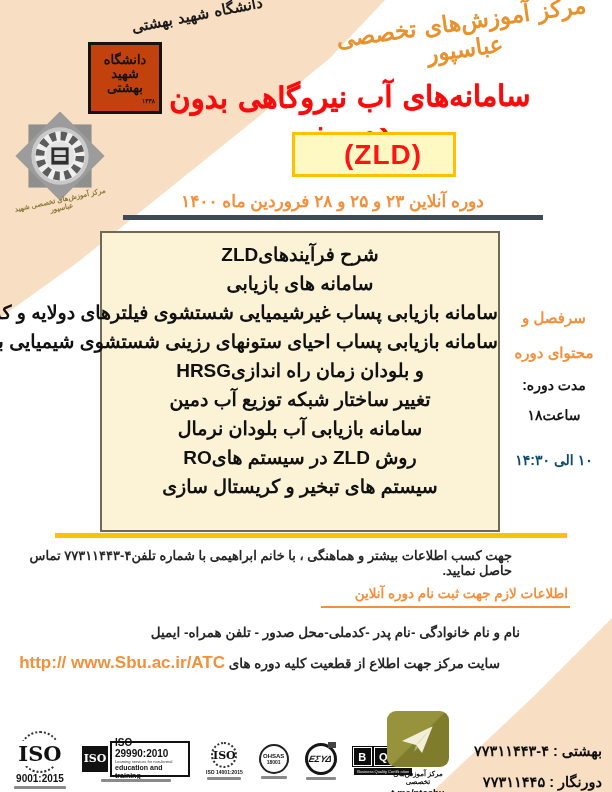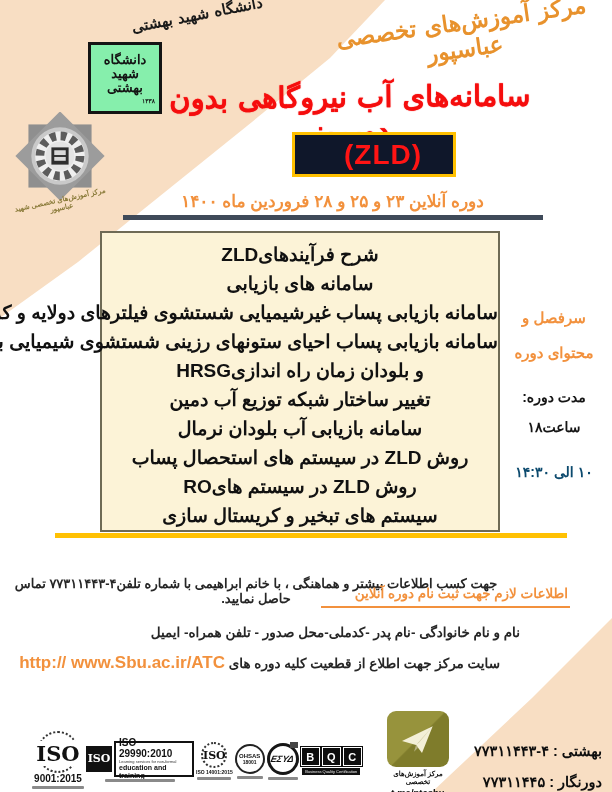--- a/index.html
+++ b/index.html
@@ -27,42 +27,42 @@
     direction:rtl;font-family:"DejaVu Serif",serif;
   }
   .university-name{
     position:absolute;left:112px;top:6px;width:170px;
     transform:rotate(-11deg);
     color:#1a1a1a;font-weight:bold;font-size:15px;text-align:center;direction:rtl;
     font-family:"DejaVu Serif",serif;
   }
   .stamp{
     position:absolute;left:88px;top:42px;width:74px;height:72px;
-    background:#86efac;border:3px solid #141414;box-sizing:border-box;
+    background:#c2410c;border:3px solid #141414;box-sizing:border-box;
     display:flex;flex-direction:column;align-items:center;justify-content:center;
     direction:rtl;
   }
   .stamp .ln{font-weight:900;font-size:13px;line-height:14px;color:#141414;
     font-family:"DejaVu Serif",serif;}
   .stamp .yr{font-size:6px;font-weight:bold;color:#141414;align-self:flex-start;margin:2px 4px 0 0;}
   .rosette{position:absolute;left:12px;top:112px;width:96px;height:88px;}
   .rosette-caption{
     position:absolute;left:6px;top:196px;width:110px;
     transform:rotate(-12deg);
     color:#8a7b3a;font-size:7px;font-weight:bold;text-align:center;direction:rtl;
   }
   .main-title{
     position:absolute;left:150px;top:80px;width:400px;
     color:#f50d0d;font-weight:900;font-size:29px;text-align:center;direction:rtl;
     font-family:"DejaVu Serif",serif;transform:rotate(-0.5deg);
     text-shadow:0 0 1px #f50d0d;
   }
   .zld-box{
     position:absolute;left:292px;top:132px;width:164px;height:45px;
-    background:#0f172a;border:3px solid #ffc000;box-sizing:border-box;
+    background:#fef9c3;border:3px solid #ffc000;box-sizing:border-box;
     display:flex;align-items:center;justify-content:center;
   }
   .zld-box span{color:#ff1414;font-weight:900;font-size:28px;letter-spacing:1px;
     margin-left:18px;}
   .date-line{
     position:absolute;left:60px;top:191px;width:545px;
     color:#f2913d;font-weight:900;font-size:17px;text-align:center;direction:rtl;
   }
   .navy-rule{position:absolute;left:123px;top:215px;width:420px;height:5px;background:#3f4a59;}
   
@@ -73,44 +73,44 @@
   }
   .course-box .topic{
     text-align:center;font-size:19px;font-weight:bold;color:#111;
     line-height:29px;white-space:nowrap;
   }
   
   .side-col{position:absolute;left:498px;top:300px;width:112px;text-align:center;direction:rtl;}
   .side-orange{color:#f2913d;font-weight:900;font-size:15px;line-height:35px;}
   .side-black{color:#151515;font-weight:900;font-size:14px;line-height:30px;}
   .side-time{color:#0c4a6e;font-weight:900;font-size:14px;margin-top:22px;}
-  .mt18{margin-top:12px;}
+  .mt18{margin-top:0;}
   .ltr{direction:ltr;unicode-bidi:embed;}
   
   .gold-rule{position:absolute;left:55px;top:533px;width:512px;height:5px;background:#ffc103;}
   .contact-line{
-    position:absolute;left:0;top:576px;width:512px;text-align:center;direction:rtl;
+    position:absolute;left:0;top:548px;width:512px;direction:rtl;
     color:#262626;font-weight:bold;font-size:13px;
   }
   .reg-heading{
     position:absolute;right:42px;top:585px;direction:rtl;
     color:#f2913d;font-weight:bold;font-size:13.5px;
     border-bottom:2px solid #f2913d;padding:0 2px 5px 34px;
   }
   .reg-fields{
     position:absolute;right:92px;top:624px;direction:rtl;
     color:#262626;font-weight:bold;font-size:13.5px;
   }
   .site-line{
     position:absolute;right:112px;top:653px;direction:rtl;
     color:#262626;font-weight:bold;font-size:13.5px;
   }
   .site-line .url{color:#f2913d;font-weight:bold;font-size:17px;text-decoration:none;}
   
-  .cert-row{position:absolute;left:32px;top:733px;display:flex;align-items:center;gap:2px;}
+  .cert-row{position:absolute;left:14px;top:733px;display:flex;align-items:center;gap:16px;}
   .cert{display:flex;flex-direction:column;align-items:center;}
   .smudge{height:3px;background:#8a8a8a;margin-top:2px;border-radius:1px;}
   .iso9001-globe{
     position:relative;width:48px;height:40px;display:flex;align-items:center;justify-content:center;
   }
   .iso9001-globe .ring{
     position:absolute;left:3px;top:-2px;width:42px;height:42px;border:2px dotted #333;
     border-radius:50%;box-sizing:border-box;
   }
   .iso9001-globe .word{position:relative;font-weight:900;font-size:21px;color:#111;
@@ -198,21 +198,20 @@
   <div class="navy-rule"></div>
 
   <div class="course-box">
     <div class="topic">شرح فرآیندهایZLD</div>
     <div class="topic">سامانه های بازیابی</div>
     <div class="topic">سامانه بازیابی پساب غیرشیمیایی شستشوی فیلترهای دولایه و کربنی</div>
     <div class="topic">سامانه بازیابی پساب احیای ستونهای رزینی شستشوی شیمیایی بویلرها</div>
     <div class="topic">و بلودان زمان راه اندازیHRSG</div>
     <div class="topic">تغییر ساختار شبکه توزیع آب دمین</div>
     <div class="topic">سامانه بازیابی آب بلودان نرمال</div>
-    <div class="topic">روش ZLD در سیستم های استحصال پساب</div>
     <div class="topic">روش ZLD در سیستم هایRO</div>
     <div class="topic">سیستم های تبخیر و کریستال سازی</div>
   </div>
 
   <div class="side-col">
     <div class="side-orange">سرفصل و</div>
     <div class="side-orange">محتوای دوره</div>
     <div class="side-black mt18">مدت دوره:</div>
     <div class="side-black ltr">۱۸ساعت</div>
     <div class="side-time">۱۰ الی ۱۴:۳۰</div>

